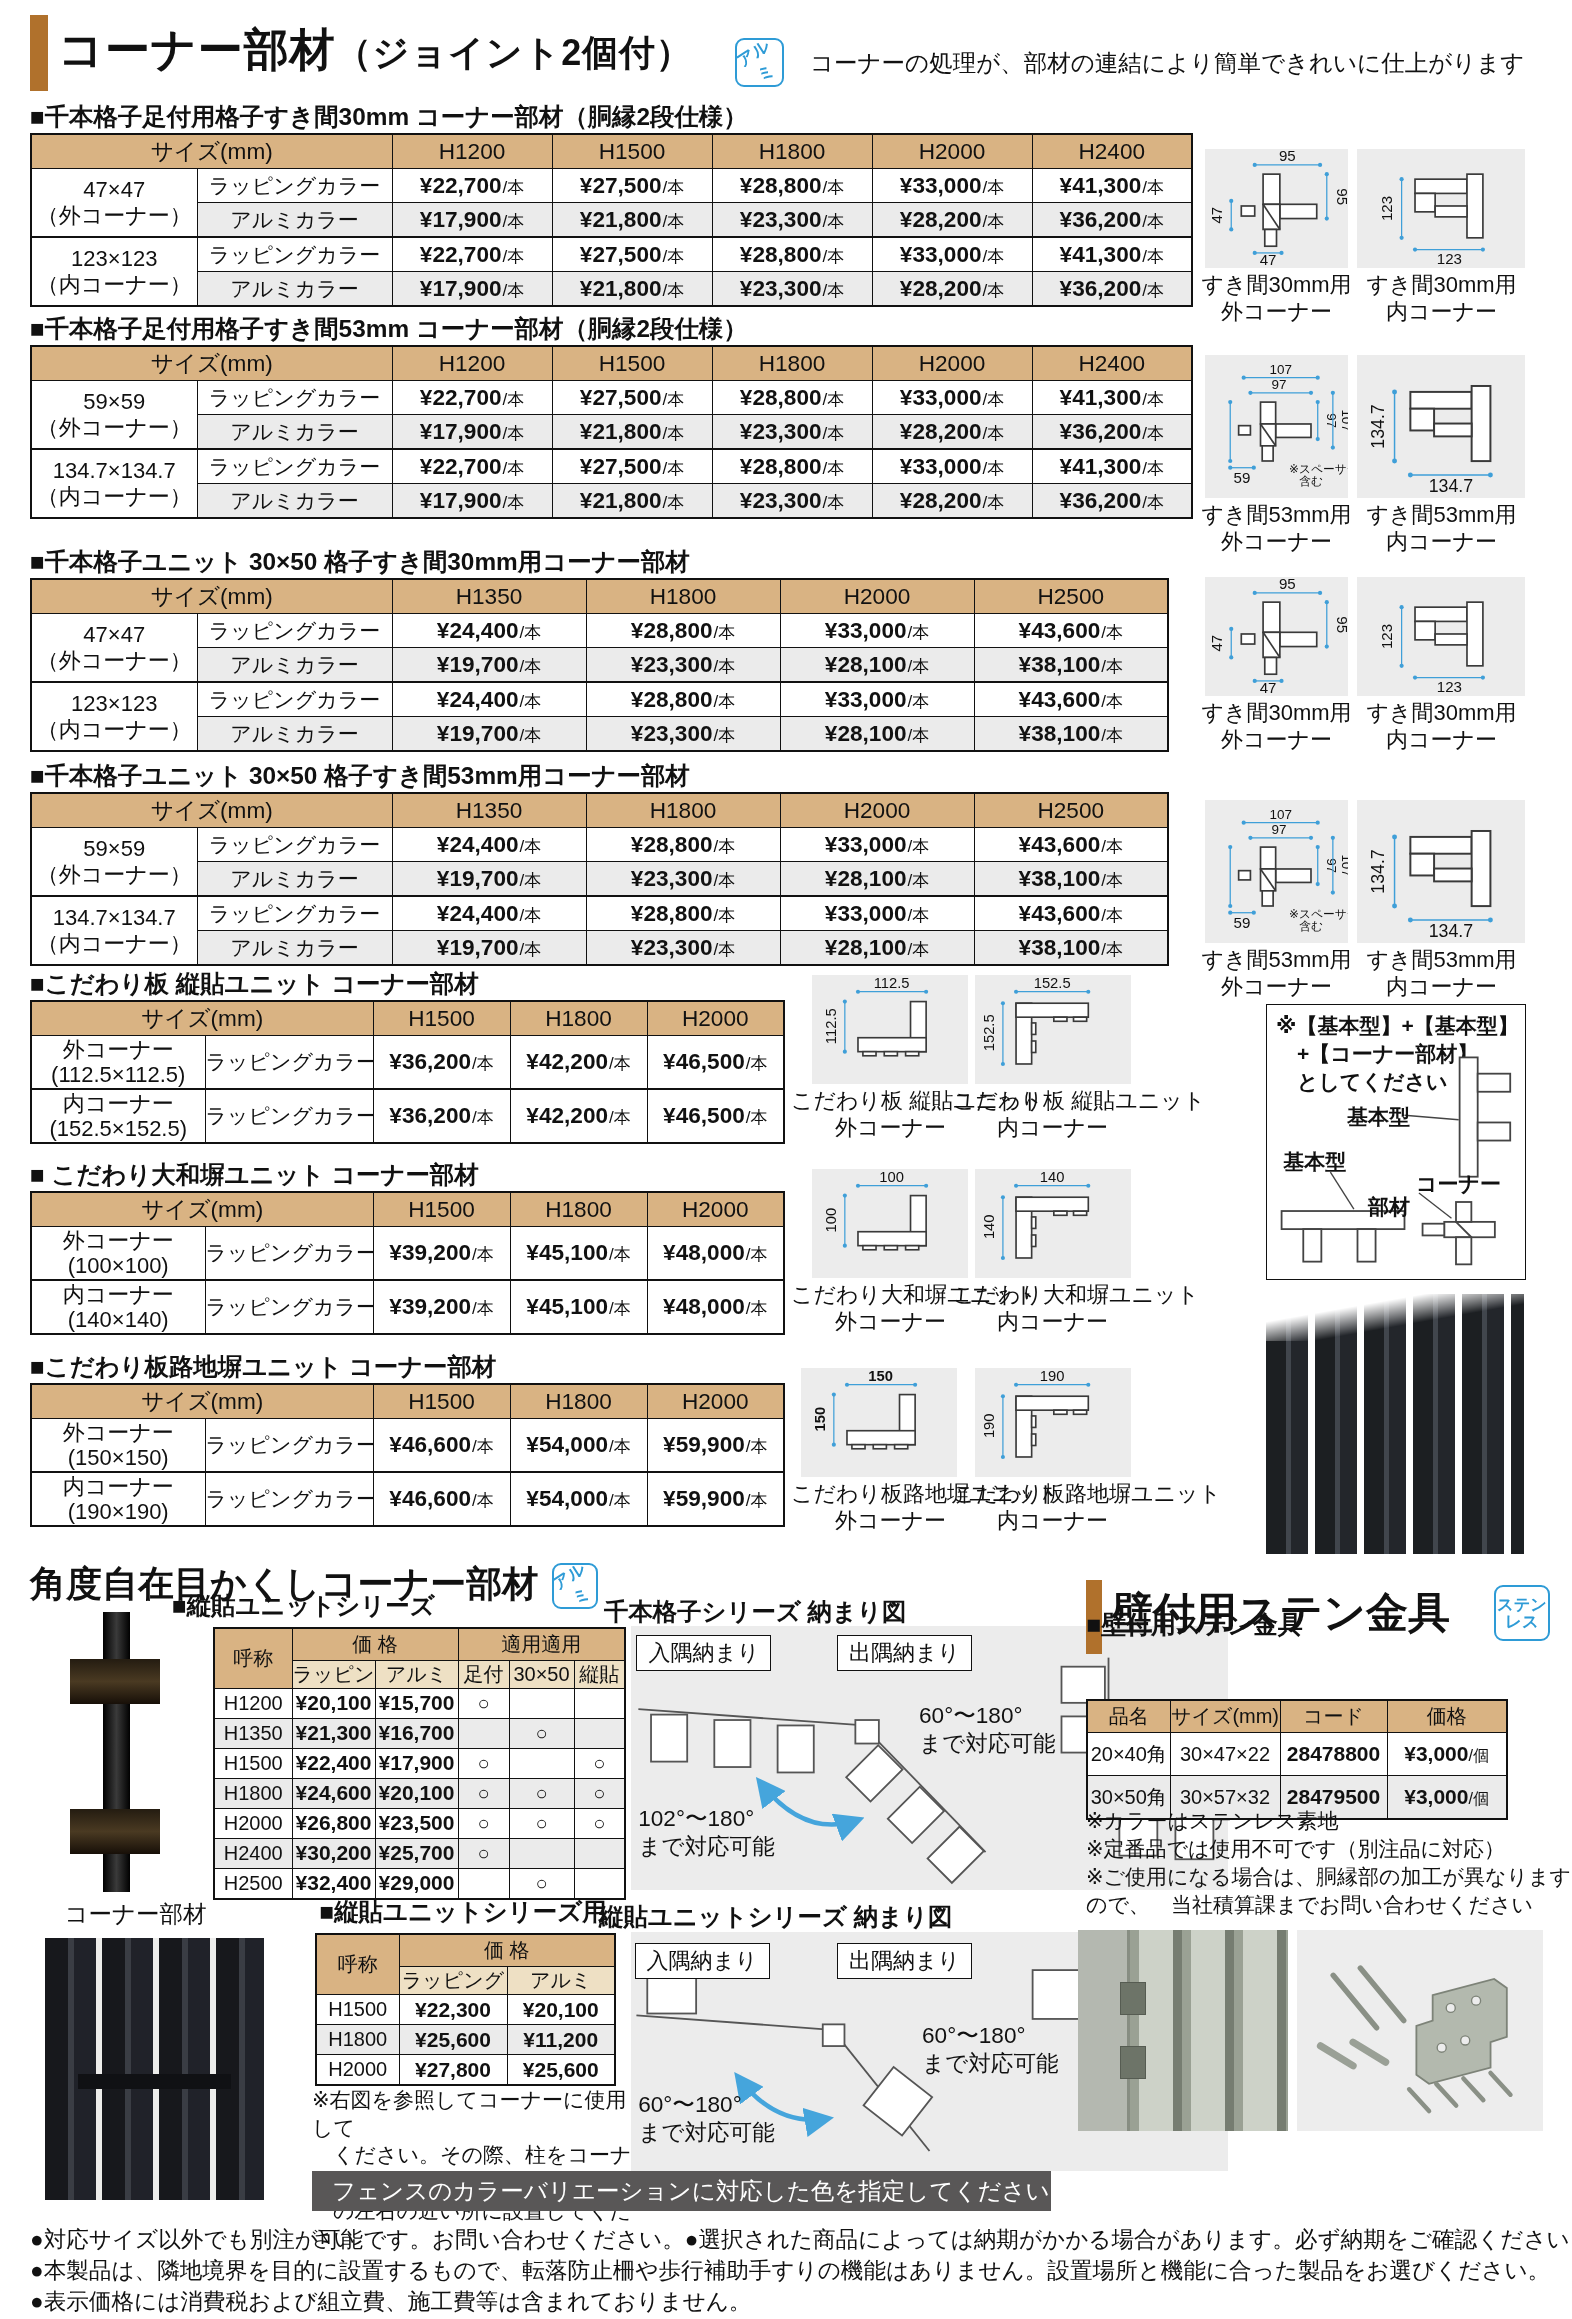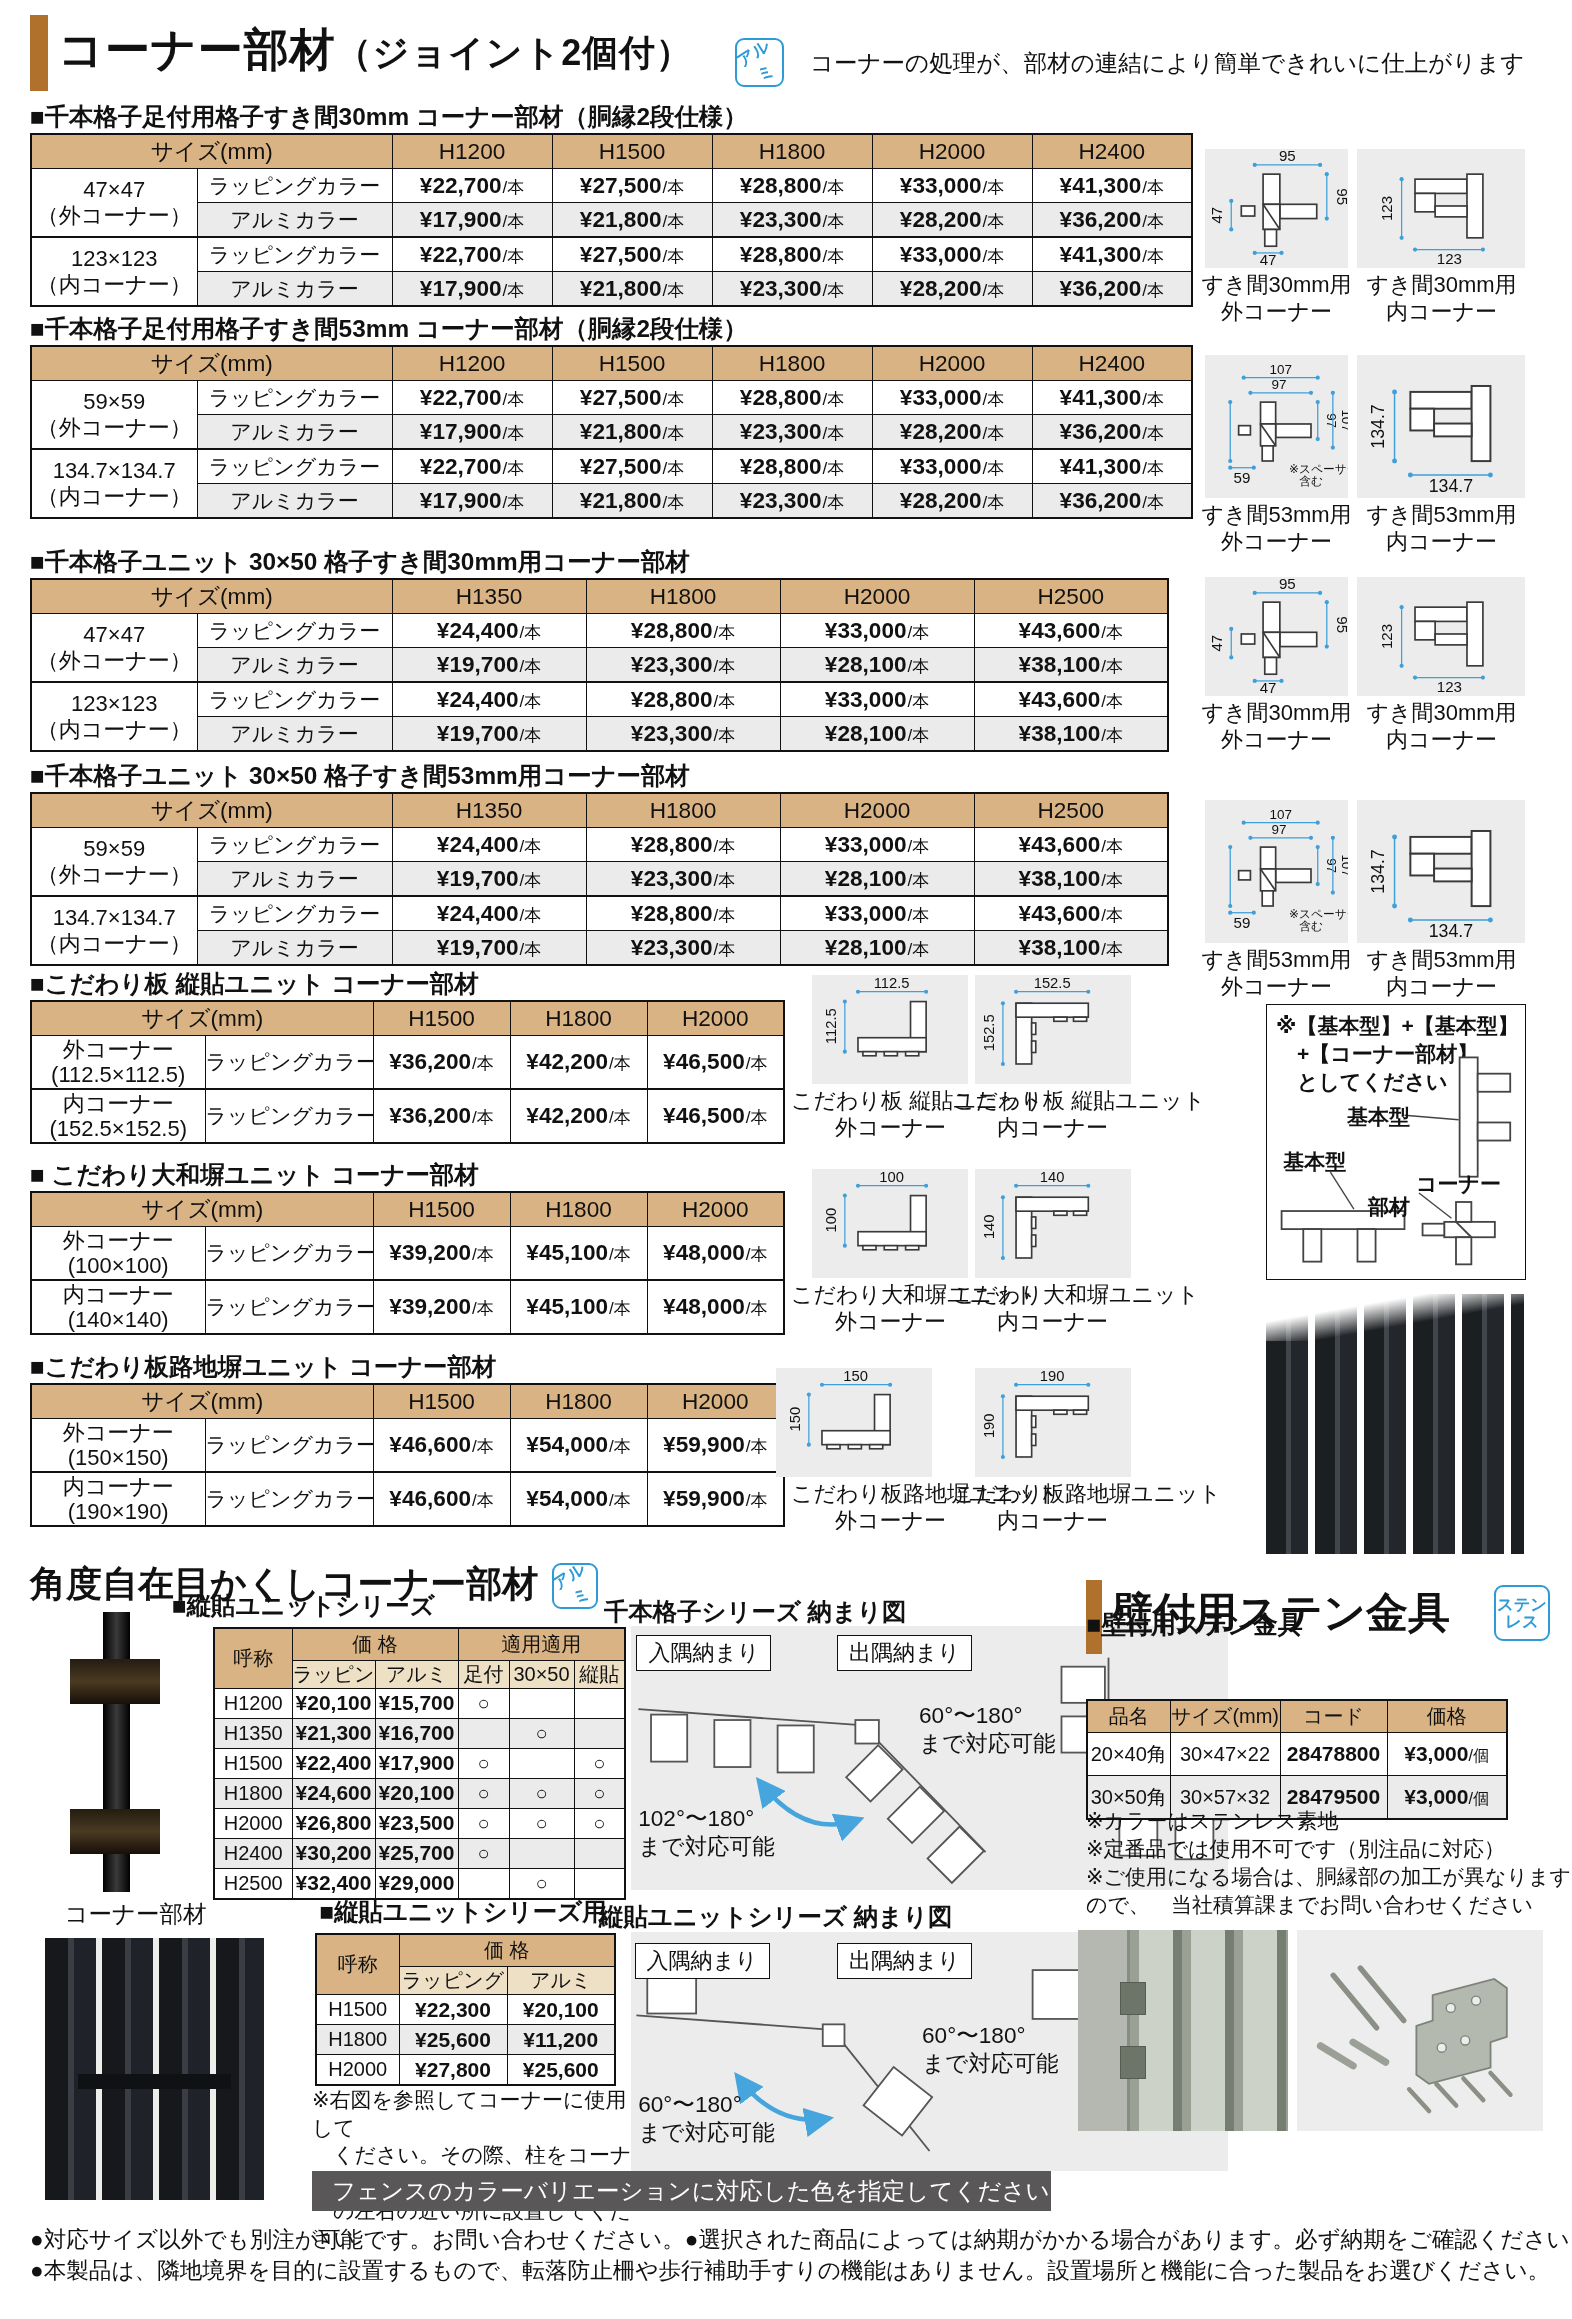--- a/index.html
+++ b/index.html
@@ -390,20 +390,21 @@
         <line x1="124" y1="176" x2="146" y2="200"></line>
           <line x1="154" y1="170" x2="176" y2="194"></line>
         <line x1="184" y1="164" x2="206" y2="188"></line>
           <line x1="214" y1="158" x2="236" y2="182"></line>
       </g>
     </svg>
   </div>
 
   <div class="abs footer-line" style="left:30px;top:2224px;">●対応サイズ以外でも別注が可能です。お問い合わせください。●選択された商品によっては納期がかかる場合があります。必ず納期をご確認ください。</div>
   <div class="abs footer-line" style="left:30px;top:2255px;">●本製品は、隣地境界を目的に設置するもので、転落防止柵や歩行補助手すりの機能はありません。設置場所と機能に合った製品をお選びください。</div>
+  <div class="abs footer-line" style="left:30px;top:2286px;">●表示価格には消費税および組立費、施工費等は含まれておりません。</div>
 
 <div class="abs" style="left: 30px; top: 101px; width: 1162px;">
       <div class="sec-title">■千本格子足付用格子すき間30mm コーナー部材（胴縁2段仕様）</div>
       <table class="pt" style="margin-top: 0px;">
         <colgroup>
           <col style="width: 166px;">
           <col style="width: 195px;">
           <col style="width: 160px;">
           <col style="width: 160px;">
           <col style="width: 160px;">
@@ -1073,21 +1074,21 @@
       <rect x="69" y="54" width="5" height="14"></rect>
           <rect x="69" y="76" width="5" height="14"></rect>
       <rect x="96" y="47" width="16" height="5"></rect>
           <rect x="120" y="47" width="16" height="5"></rect>
         </g>
       </svg></div>
     <div class="dcap" style="left: 953px; top: 1282px; width: 199px;">
       <div>こだわり大和塀ユニット</div>
       <div>内コーナー</div>
     </div>
-    <div class="abs dbox" style="left: 776px; top: 1368px; width: 156px; height: 109px;"><svg viewBox="0 0 190 124" width="100%" height="100%" preserveAspectRatio="xMidYMid meet">
+    <div class="abs dbox" style="left: 801px; top: 1368px; width: 156px; height: 109px; font-weight: bold;"><svg viewBox="0 0 190 124" width="100%" height="100%" preserveAspectRatio="xMidYMid meet">
       <text x="97" y="11" text-anchor="middle" font-size="18" fill="#111">150</text>
         <line x1="56" y1="16" x2="139" y2="16" stroke="#3f9fd8" stroke-width="1.5"></line>
         <circle cx="56" cy="16" r="2.5" fill="#3f9fd8"></circle>
         <circle cx="139" cy="16" r="2.5" fill="#3f9fd8"></circle>
       <line x1="40" y1="28" x2="40" y2="89" stroke="#3f9fd8" stroke-width="1.5"></line>
         <circle cx="40" cy="28" r="2.5" fill="#3f9fd8"></circle>
         <circle cx="40" cy="89" r="2.5" fill="#3f9fd8"></circle>
         <text x="29" y="58" text-anchor="middle" font-size="18" fill="#111" transform="rotate(-90 29 58)">150</text>
       <g fill="#fff" stroke="#3a3a3a" stroke-width="2">
           <rect x="120" y="28" width="19" height="61"></rect>

